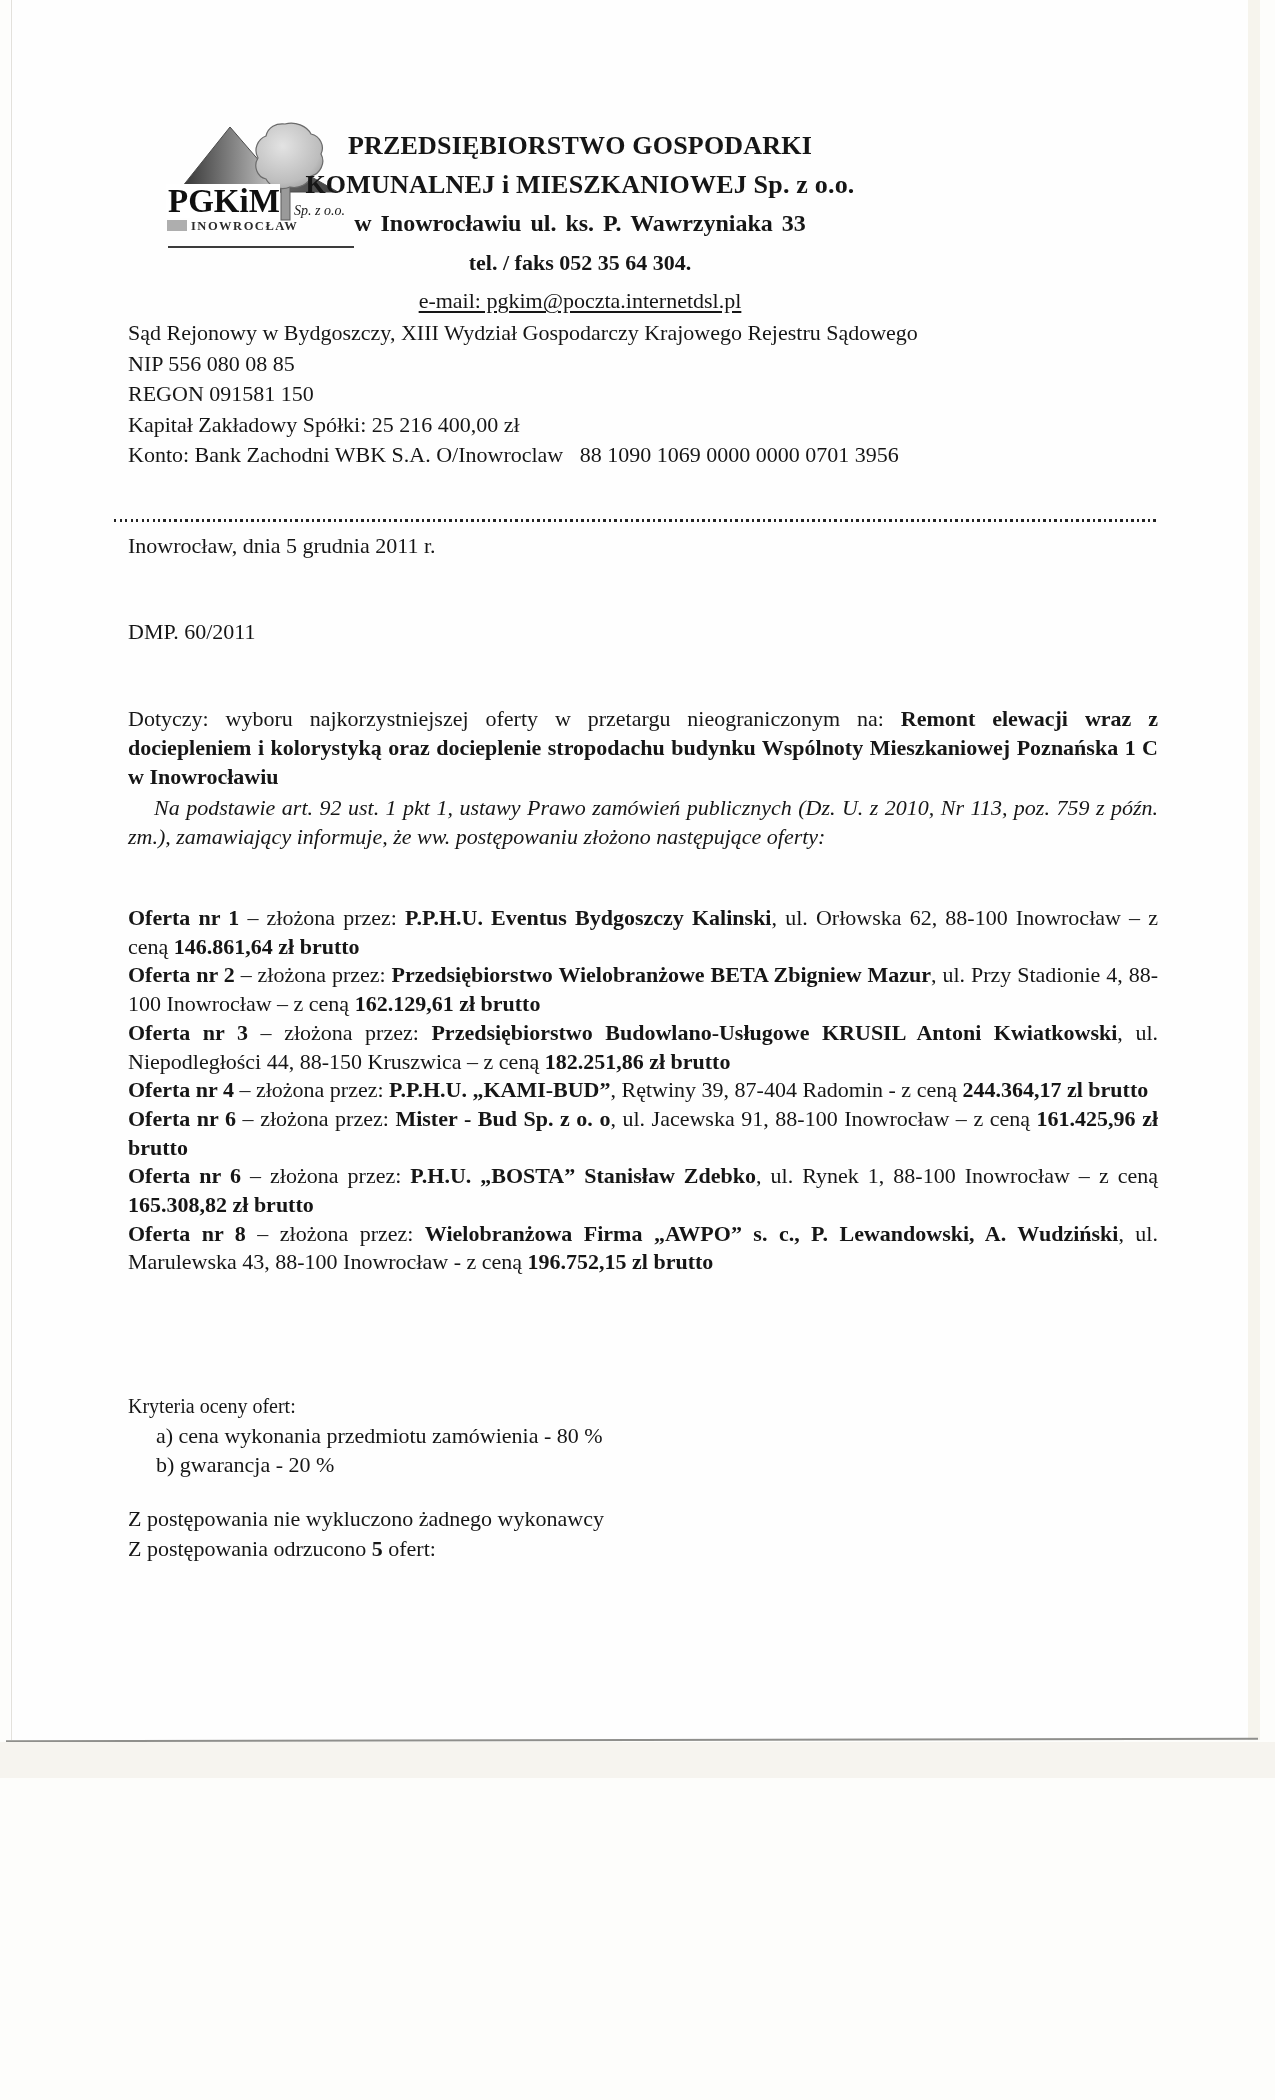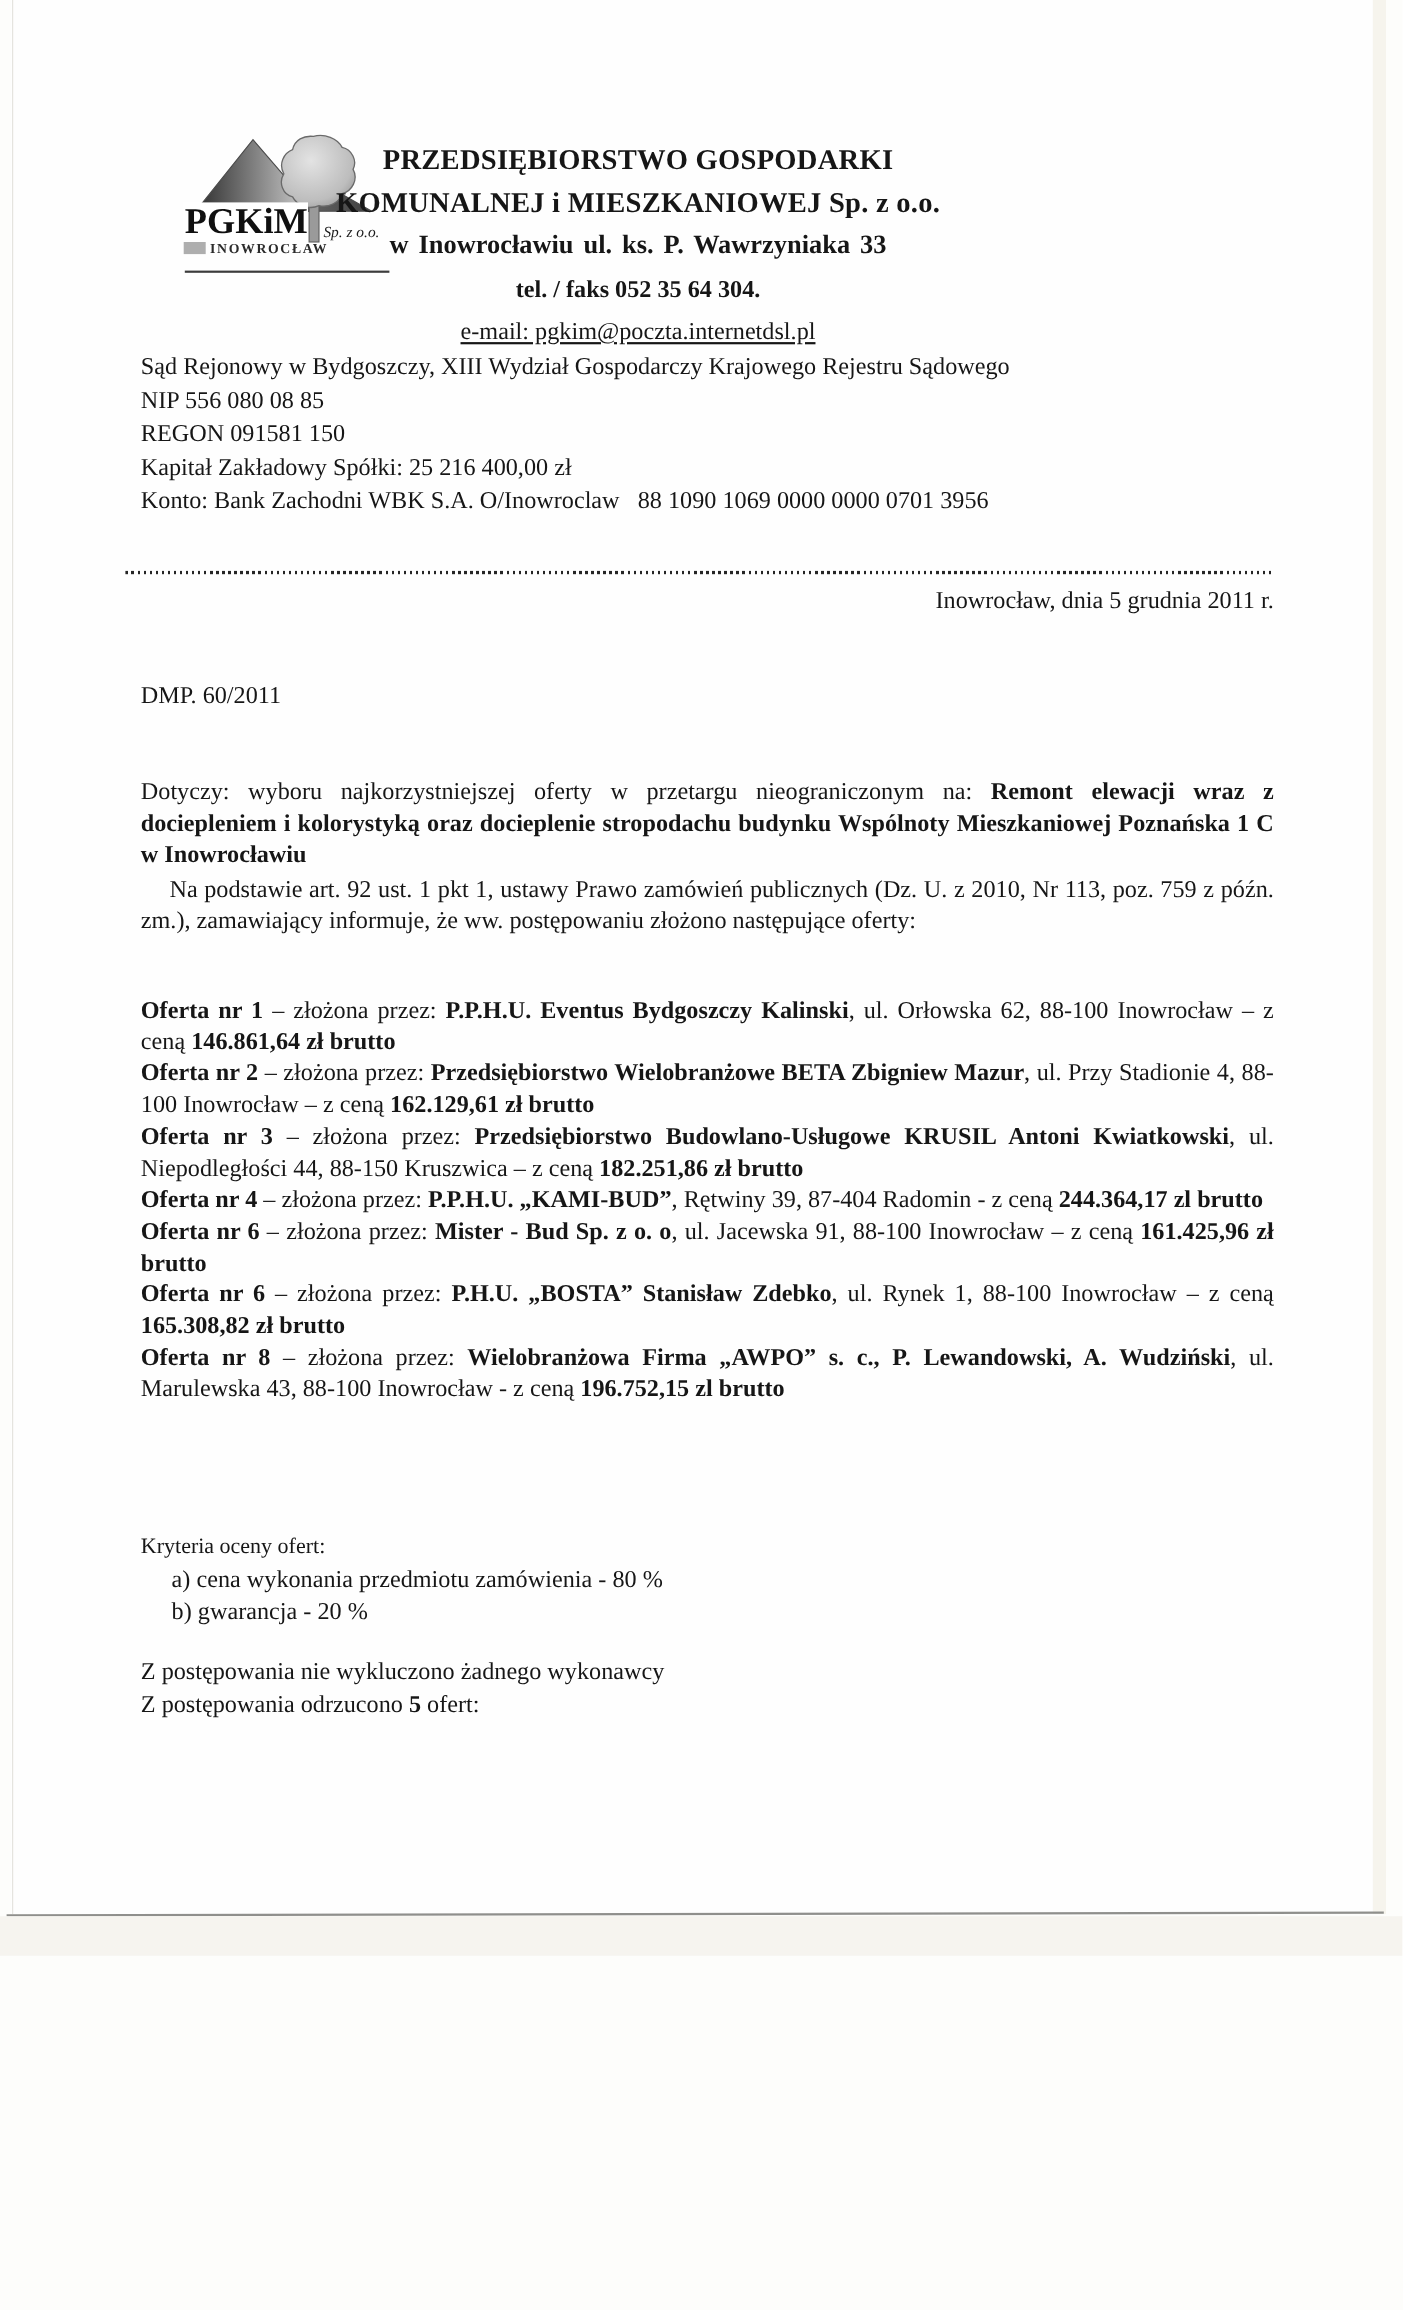--- a/index.html
+++ b/index.html
@@ -31,25 +31,25 @@
   .head .l4{font-size:22px;line-height:39px;}
   .head .l5{font-size:22px;line-height:38px;font-weight:normal;text-decoration:underline;text-underline-offset:3px;}
 
   
   .col{position:absolute;left:128px;width:1030px;}
   .registry p{margin:0;font-size:22px;font-weight:normal;line-height:30.6px;white-space:pre-wrap;}
   .dotted{
     position:absolute;left:114px;top:519px;width:1044px;height:3px;
     background:repeating-linear-gradient(to right,#252525 0 2.2px,transparent 2.2px 5.5px);
   }
-  .dateline{top:532px;text-align:right;font-size:22px;line-height:28px;}
+  .dateline{top:532px;text-align:left;font-size:22px;line-height:28px;}
   .ref{top:618px;font-size:22px;line-height:28px;}
   .para{font-size:22px;line-height:29px;text-align:justify;margin:0;}
   .subject{top:704px;}
-  .legal{top:793px;text-indent:26px;}
+  .legal{top:793px;text-indent:26px;font-style:italic;}
   .offers{top:904px;}
   .offers p{margin:0;font-size:22px;line-height:28.7px;text-align:justify;}
   .criteria{top:1392px;}
   .criteria .ct{font-size:20px;line-height:29px;margin:0;}
   .criteria p.ci{font-size:22px;line-height:29px;margin:0;padding-left:28px;}
   .closing{top:1504px;}
   .closing p{font-size:22px;line-height:29.5px;margin:0;}
   b{font-weight:bold;}
 </style>
 </head>

